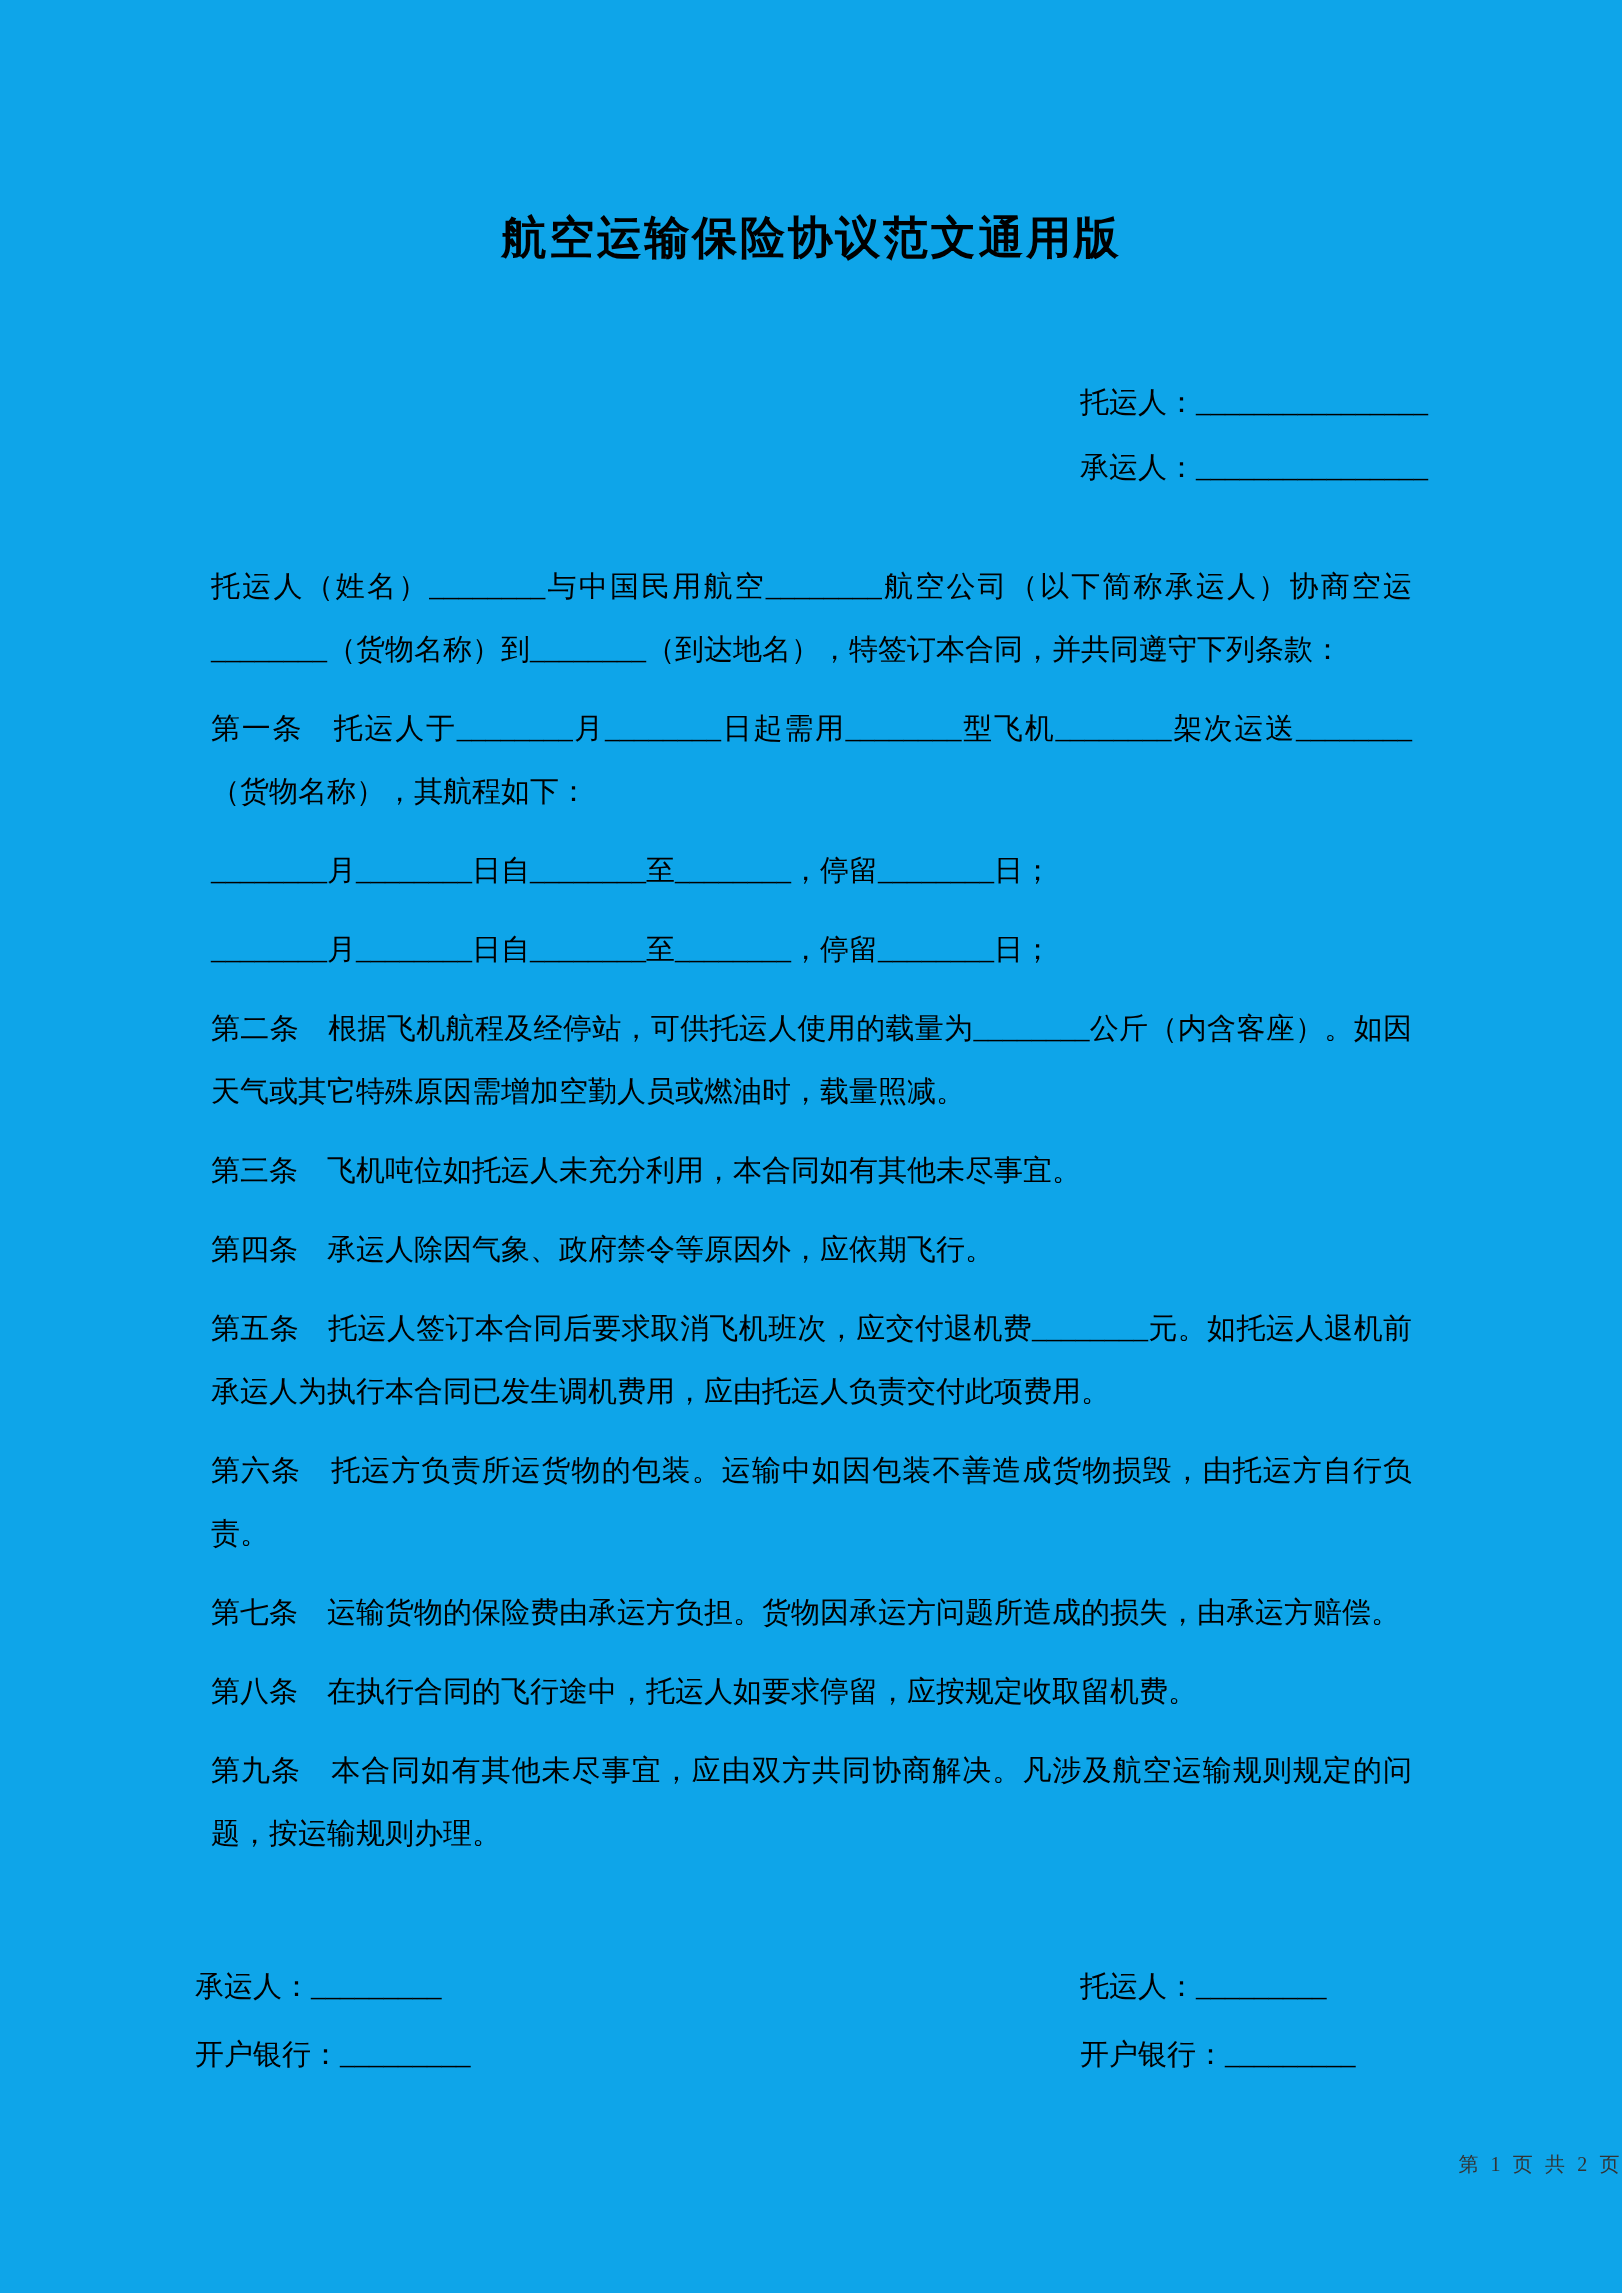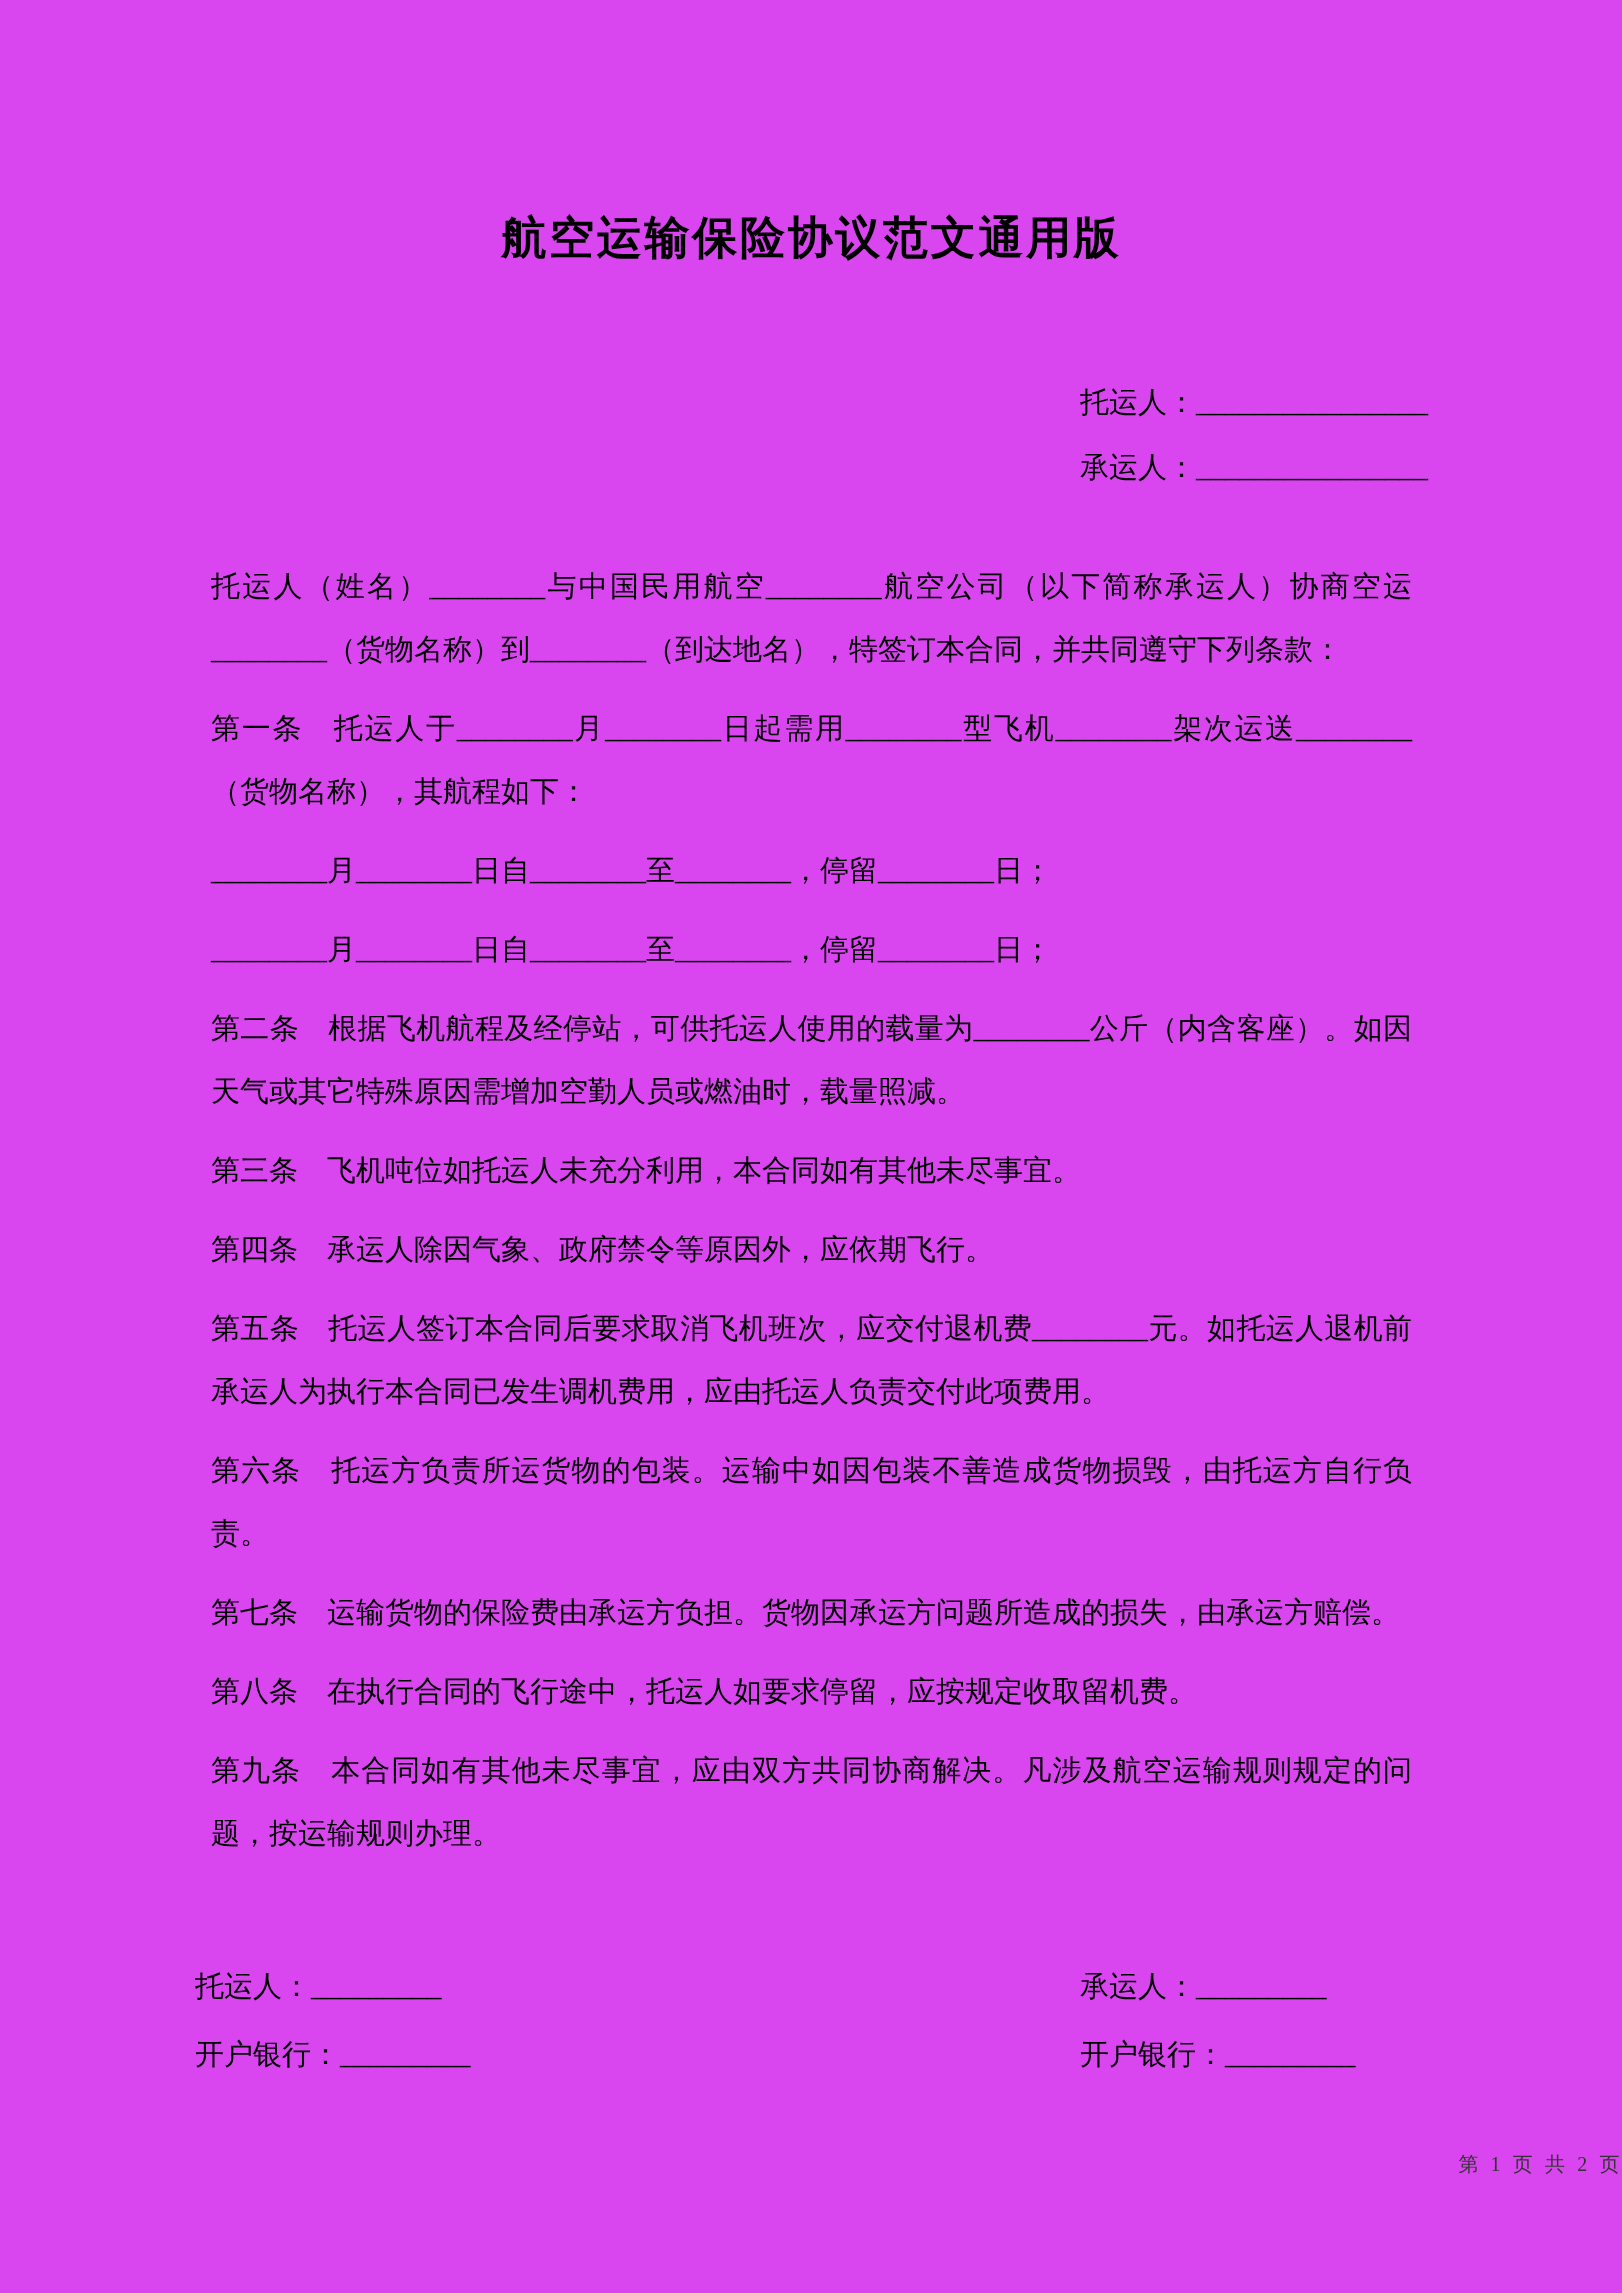--- a/index.html
+++ b/index.html
@@ -9,21 +9,21 @@
     height: 2294px;
     position: relative;
     overflow: hidden;
     font-family: "Liberation Serif", "DejaVu Serif", serif;
     color: #000000;
   }
   .page {
     position: relative;
     width: 100%;
     height: 100%;
-    background: #d946ef;
+    background: #0ea5e9;
     padding: 211px 195px 0 195px;
     outline: 0.9px solid #e3e3e3;
     outline-offset: -0.9px;
   }
   .title {
     font-size: 45px;
     font-weight: 700;
     text-align: center;
     letter-spacing: 2.7px;
     line-height: 1.2;
@@ -88,24 +88,24 @@
     <p>第五条　托运人签订本合同后要求取消飞机班次，应交付退机费________元。如托运人退机前承运人为执行本合同已发生调机费用，应由托运人负责交付此项费用。</p>
     <p>第六条　托运方负责所运货物的包装。运输中如因包装不善造成货物损毁，由托运方自行负责。</p>
     <p>第七条　运输货物的保险费由承运方负担。货物因承运方问题所造成的损失，由承运方赔偿。</p>
     <p>第八条　在执行合同的飞行途中，托运人如要求停留，应按规定收取留机费。</p>
     <p>第九条　本合同如有其他未尽事宜，应由双方共同协商解决。凡涉及航空运输规则规定的问题，按运输规则办理。</p>
   </div>
 
   <div class="signature-section">
     <div class="sig-row">
       <div>
-        <span>托运人：</span><span class="blank">_________</span>
+        <span>承运人：</span><span class="blank">_________</span>
       </div>
       <div>
-        <span>承运人：</span><span class="blank">_________</span>
+        <span>托运人：</span><span class="blank">_________</span>
       </div>
     </div>
     <div class="sig-row">
       <div>
         <span>开户银行：</span><span class="blank">_________</span>
       </div>
       <div>
         <span>开户银行：</span><span class="blank">_________</span>
       </div>
     </div>

